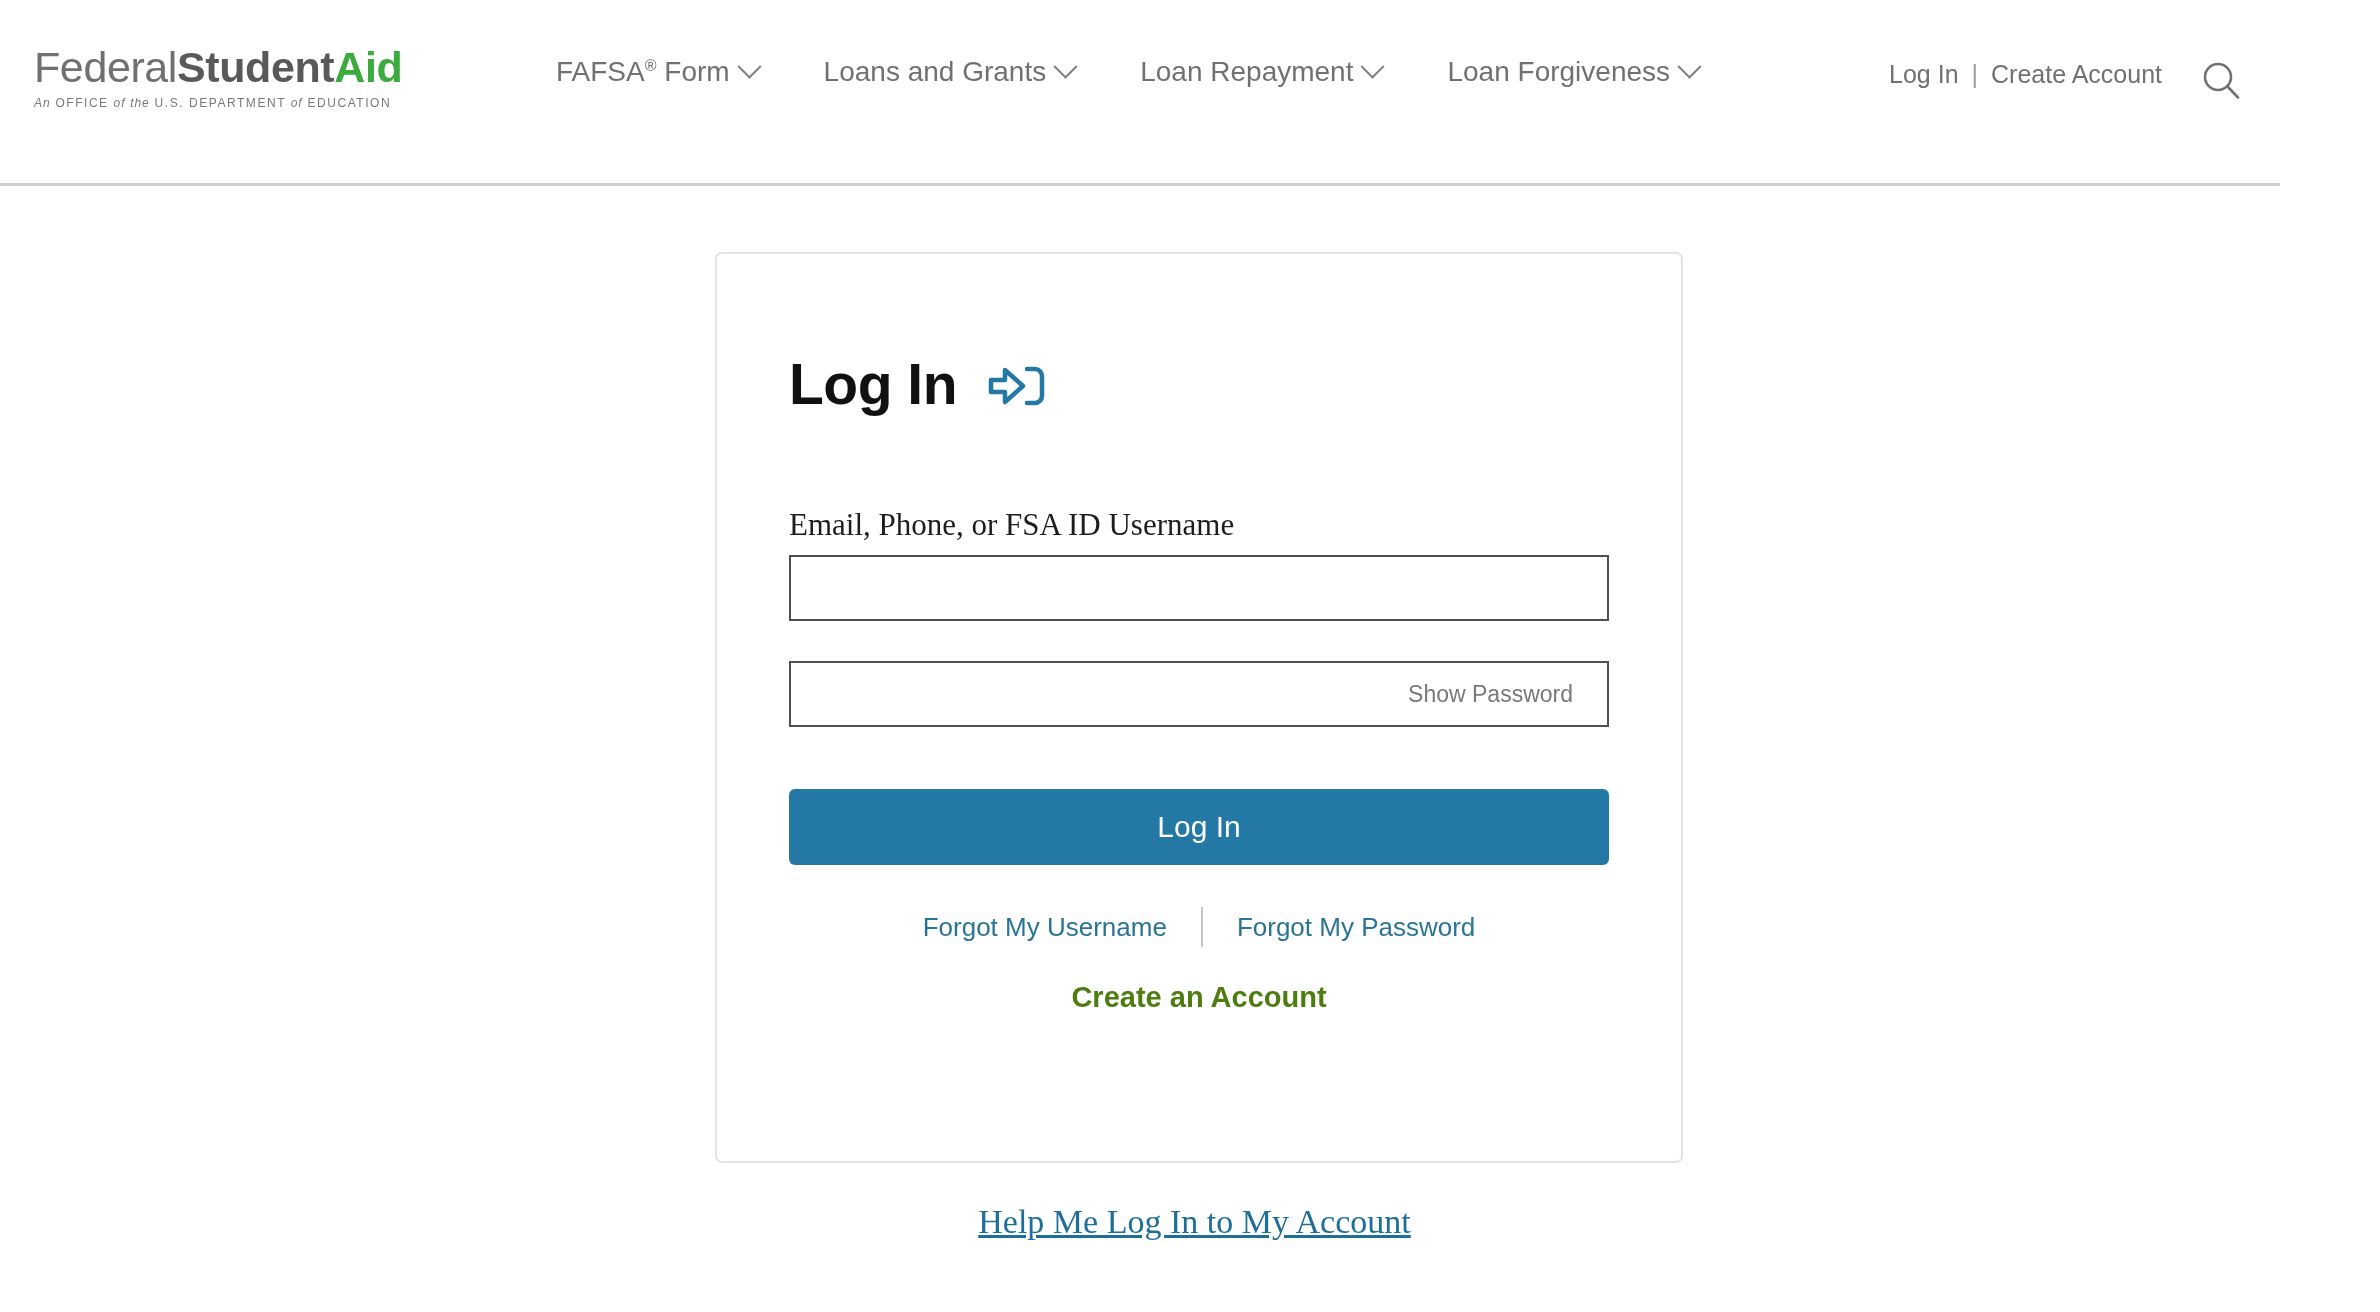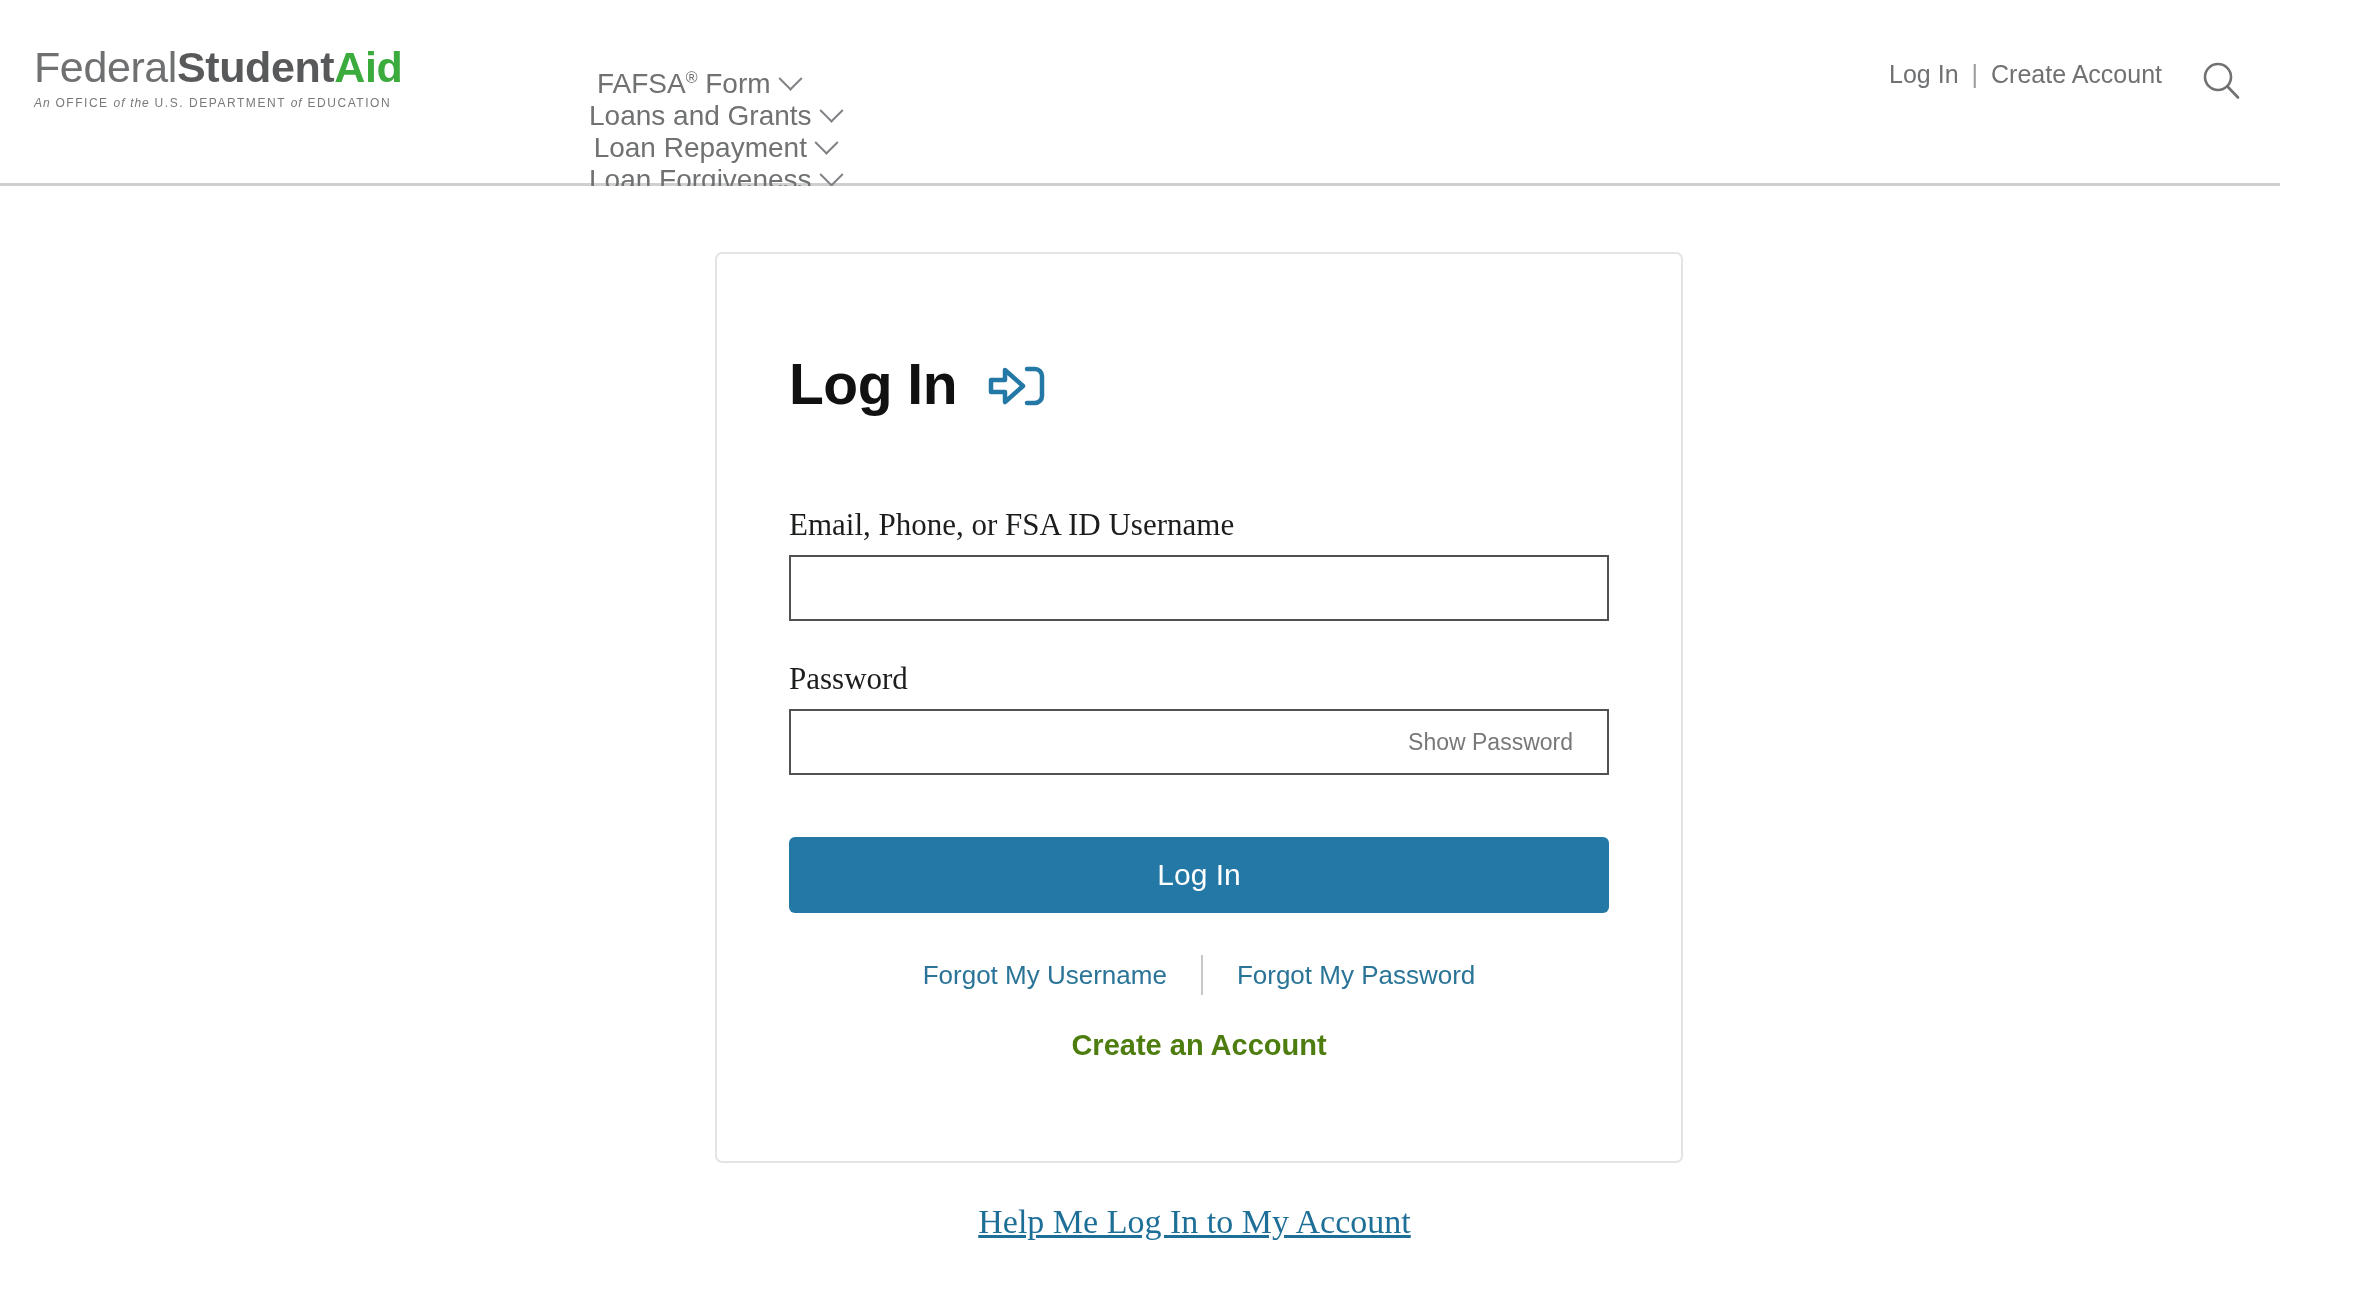--- a/index.html
+++ b/index.html
@@ -45,25 +45,24 @@
     letter-spacing: 1.55px;
     color: #77797b;
     white-space: nowrap;
     font-family: "Liberation Sans", sans-serif;
   }
   .logo-tagline .it { font-style: italic; letter-spacing: 0.9px; }
 
   .main-nav {
     position: absolute;
     left: 556px;
-    top: 68px;
+    top: 56px;
     display: flex;
     align-items: center;
     gap: 0px;
-    flex-direction: column;
   }
   .nav-item {
     display: flex;
     align-items: baseline;
     gap: 11px;
     padding: 0 33px;
     font-size: 28px;
     color: #6f7173;
     white-space: nowrap;
     cursor: pointer;
@@ -325,21 +324,20 @@
           </svg>
         </span>
       </div>
 
       <div class="field-group">
         <label class="field-label">Email, Phone, or FSA ID Username</label>
         <input class="text-input" type="text" placeholder="" style="">
       </div>
 
       <div class="field-group pw">
-        <label class="field-label">Password</label>
         <div class="pw-wrap">
           <input class="text-input" type="password" placeholder="" style="">
           <button class="show-pw">Show Password</button>
         </div>
       </div>
 
       <button class="login-btn">Log In</button>
 
       <div class="forgot-row">
         <a class="forgot-link">Forgot My Username</a>

